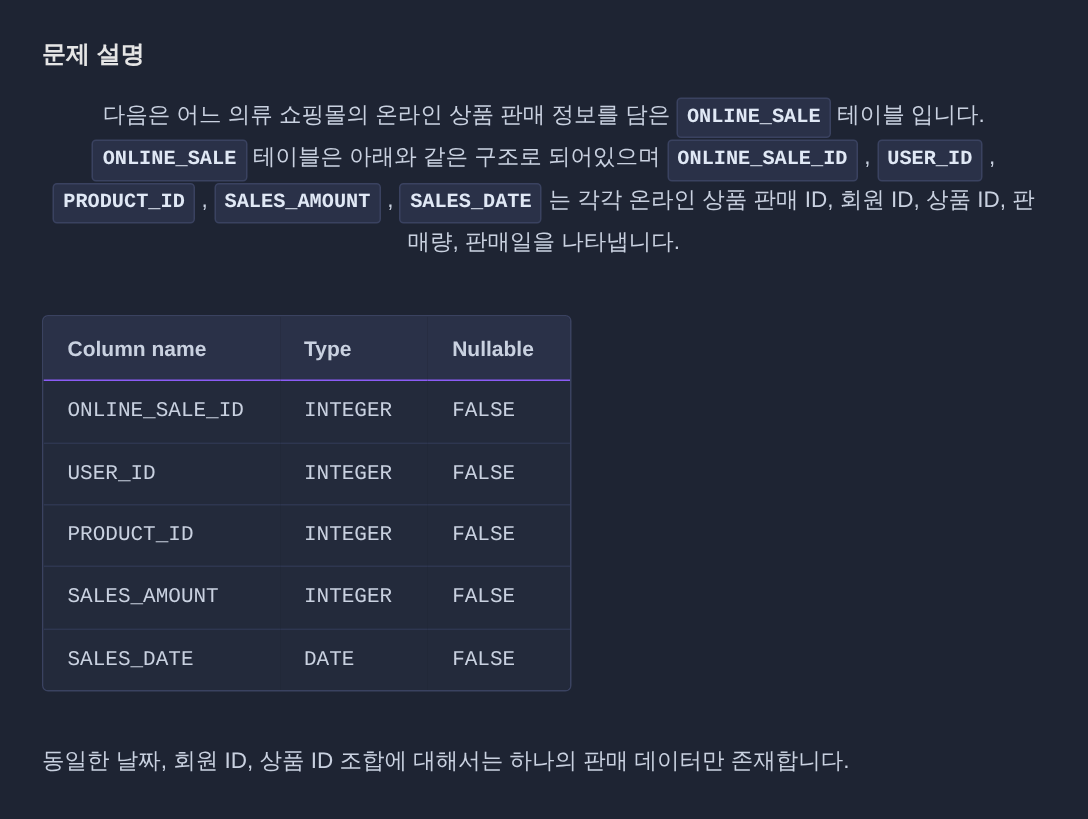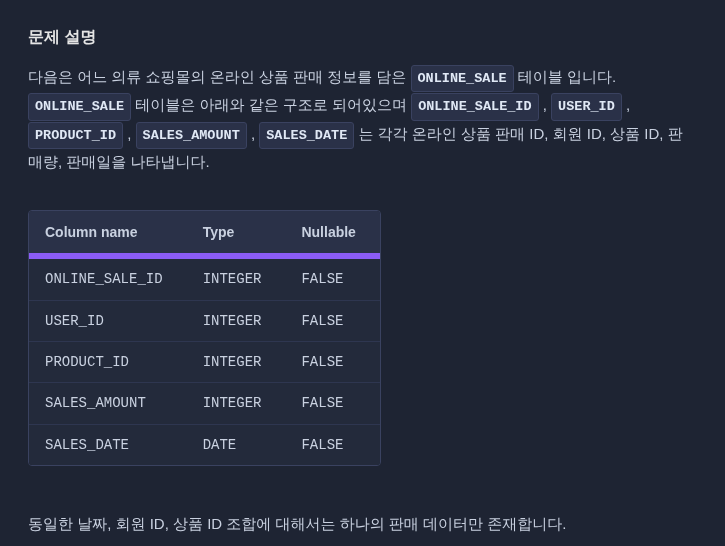--- a/index.html
+++ b/index.html
@@ -19,20 +19,21 @@
       font-weight: bold;
       font-size: 16px;
       color: #e5e5e5;
       margin-bottom: 14px;
     }
 
     .description {
       color: #c9d1e0;
       margin-bottom: 16px;
       line-height: 1.75;
+      text-align: center;
     }
 
     .inline-code {
       background-color: #2a3148;
       color: #e0e8f5;
       font-family: 'Courier New', Courier, monospace;
       font-size: 13.5px;
       font-weight: bold;
       padding: 1px 6px;
       border-radius: 3px;
@@ -57,42 +58,42 @@
     thead tr {
       background-color: #2a3148;
     }
 
     thead th {
       color: #c9d1e0;
       font-weight: bold;
       text-align: left;
       padding: 10px 24px 10px 16px;
       font-size: 14px;
-      border-bottom: 6px solid #8b5cf6;
+      border-bottom: 1px solid #8b5cf6;
     }
 
     tbody tr {
       background-color: #232a3b;
       border-bottom: 1px solid #2e3650;
     }
 
     tbody tr:last-child {
       border-bottom: none;
     }
 
     tbody td {
       padding: 9px 24px 9px 16px;
       font-size: 14px;
       color: #c9d1e0;
       font-family: 'Courier New', Courier, monospace;
     }
 
     .footer-note {
       color: #c9d1e0;
-      margin-top: 20px;
+      margin-top: 8px;
       line-height: 1.7;
     }
   </style>
 </head>
 <body>
 
 
 
 <div class="section-title">문제 설명</div>
 

